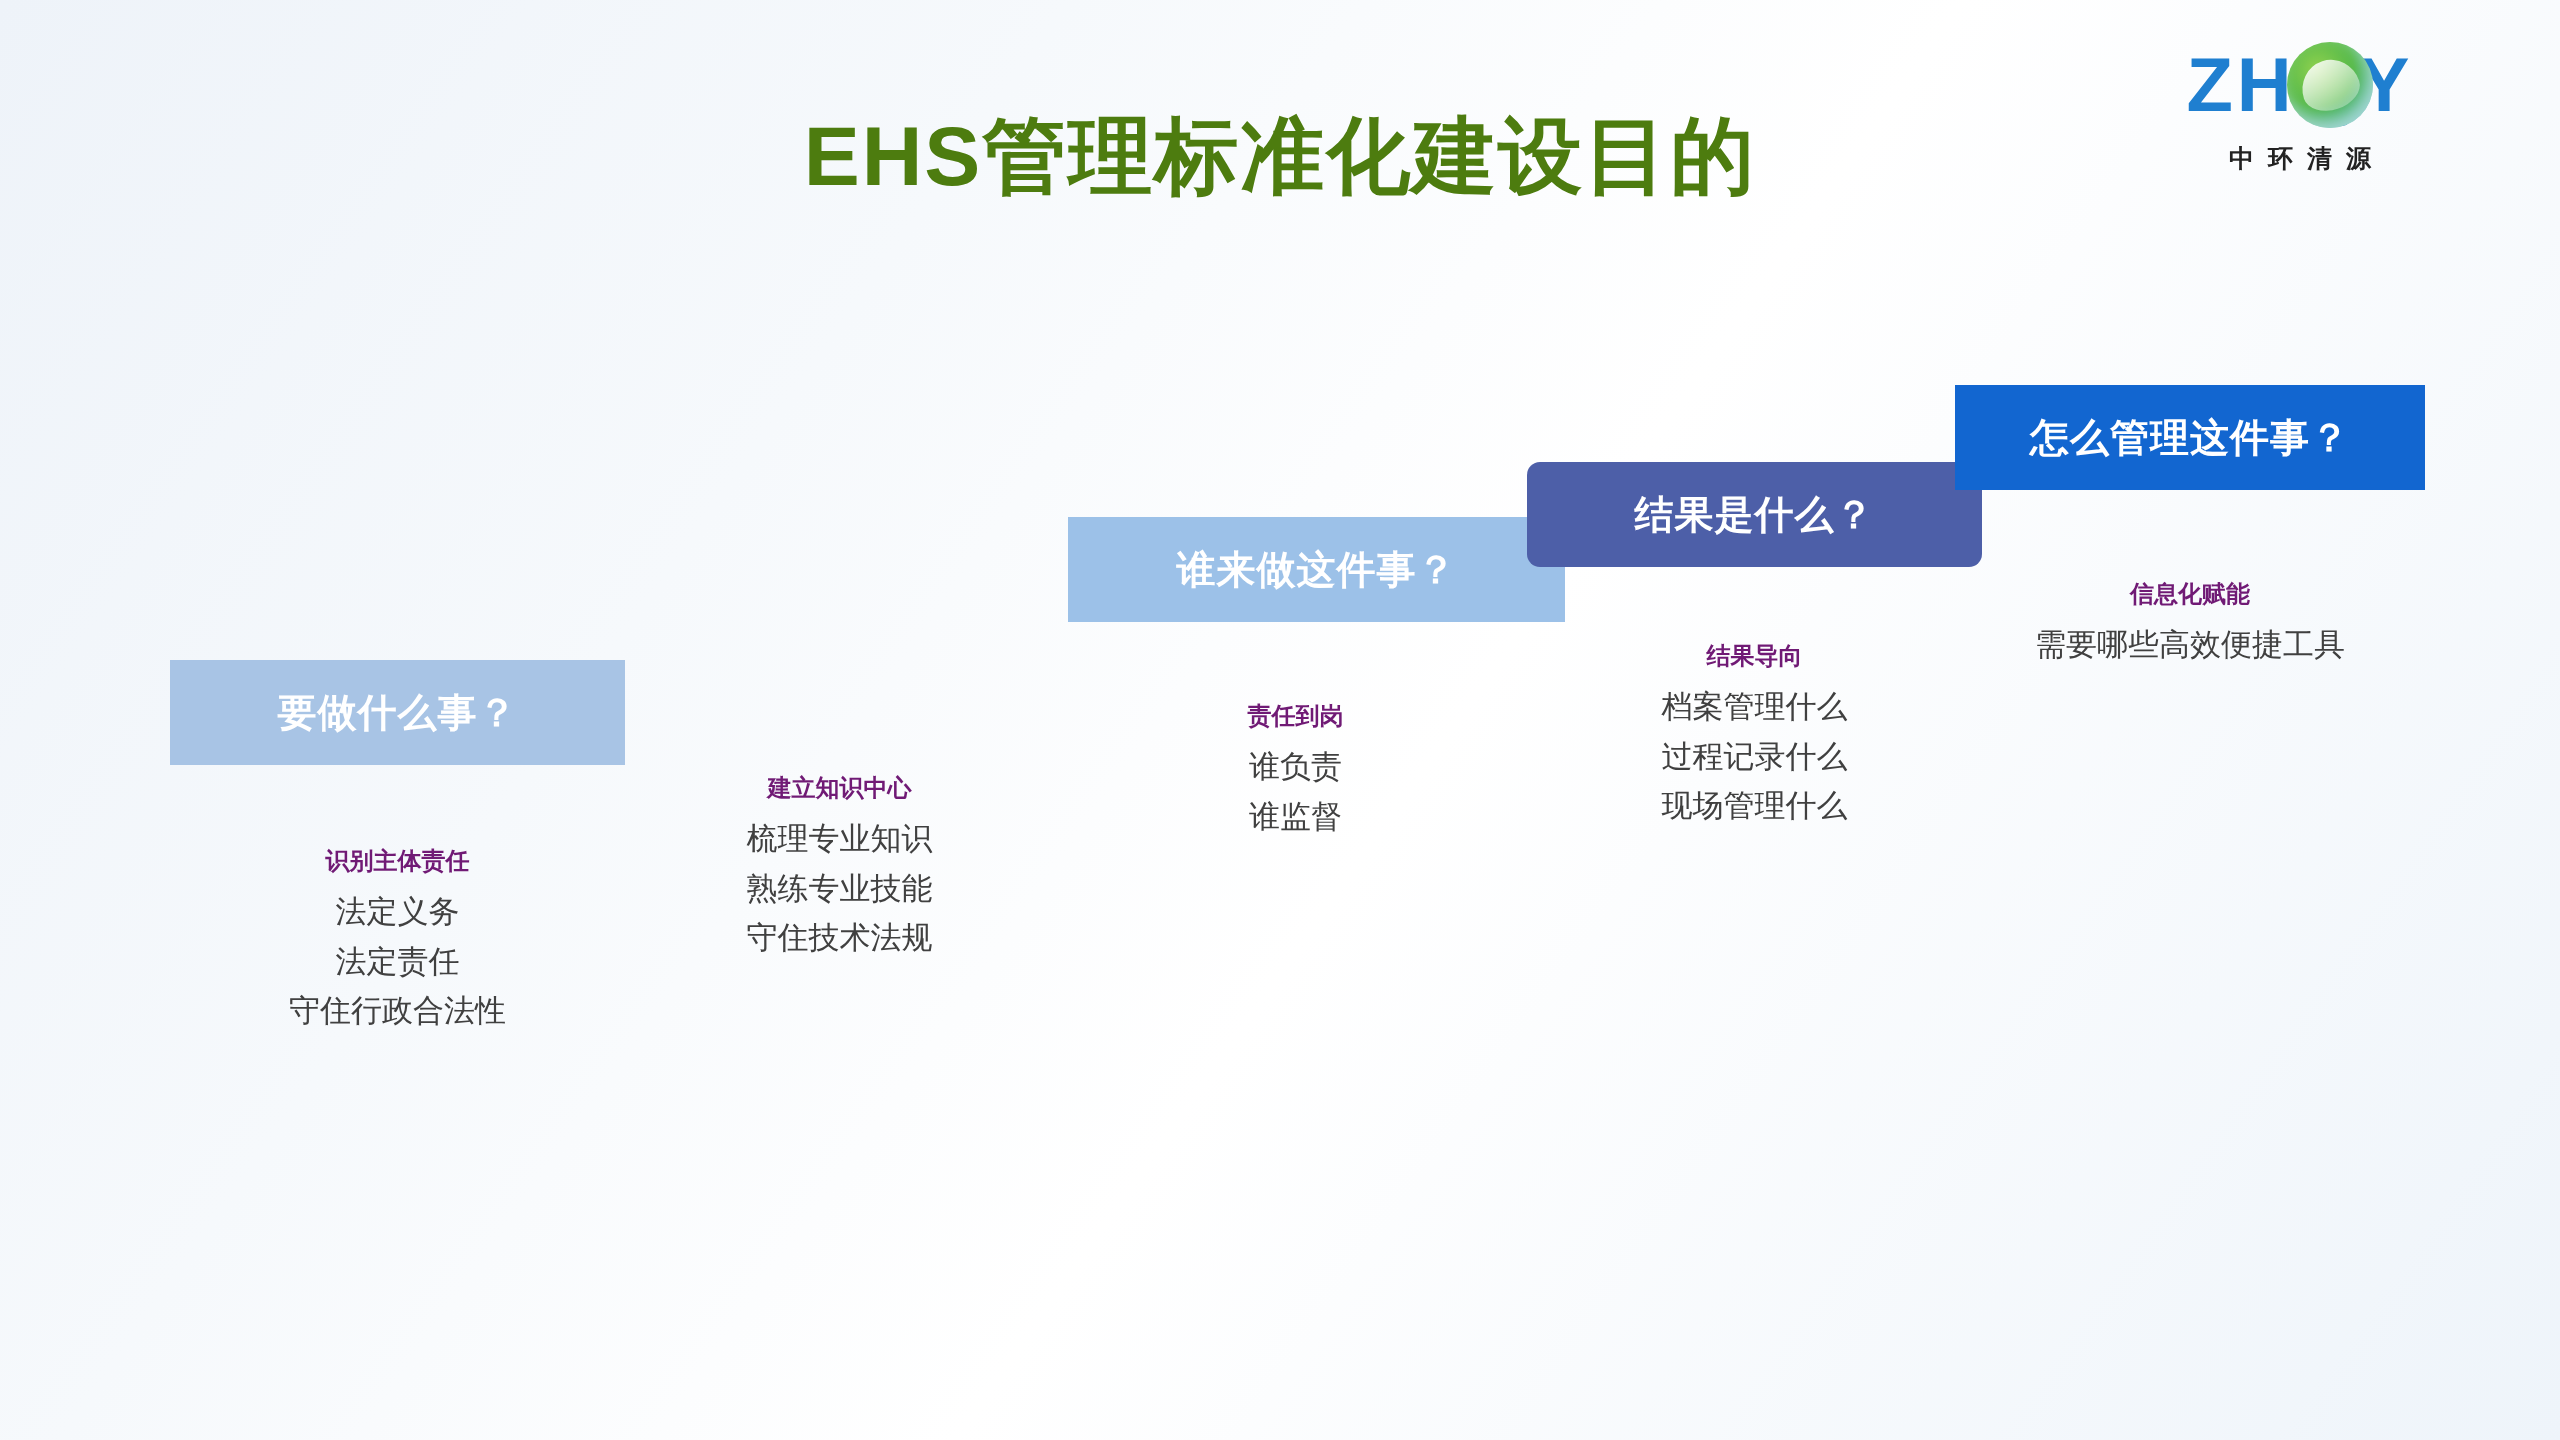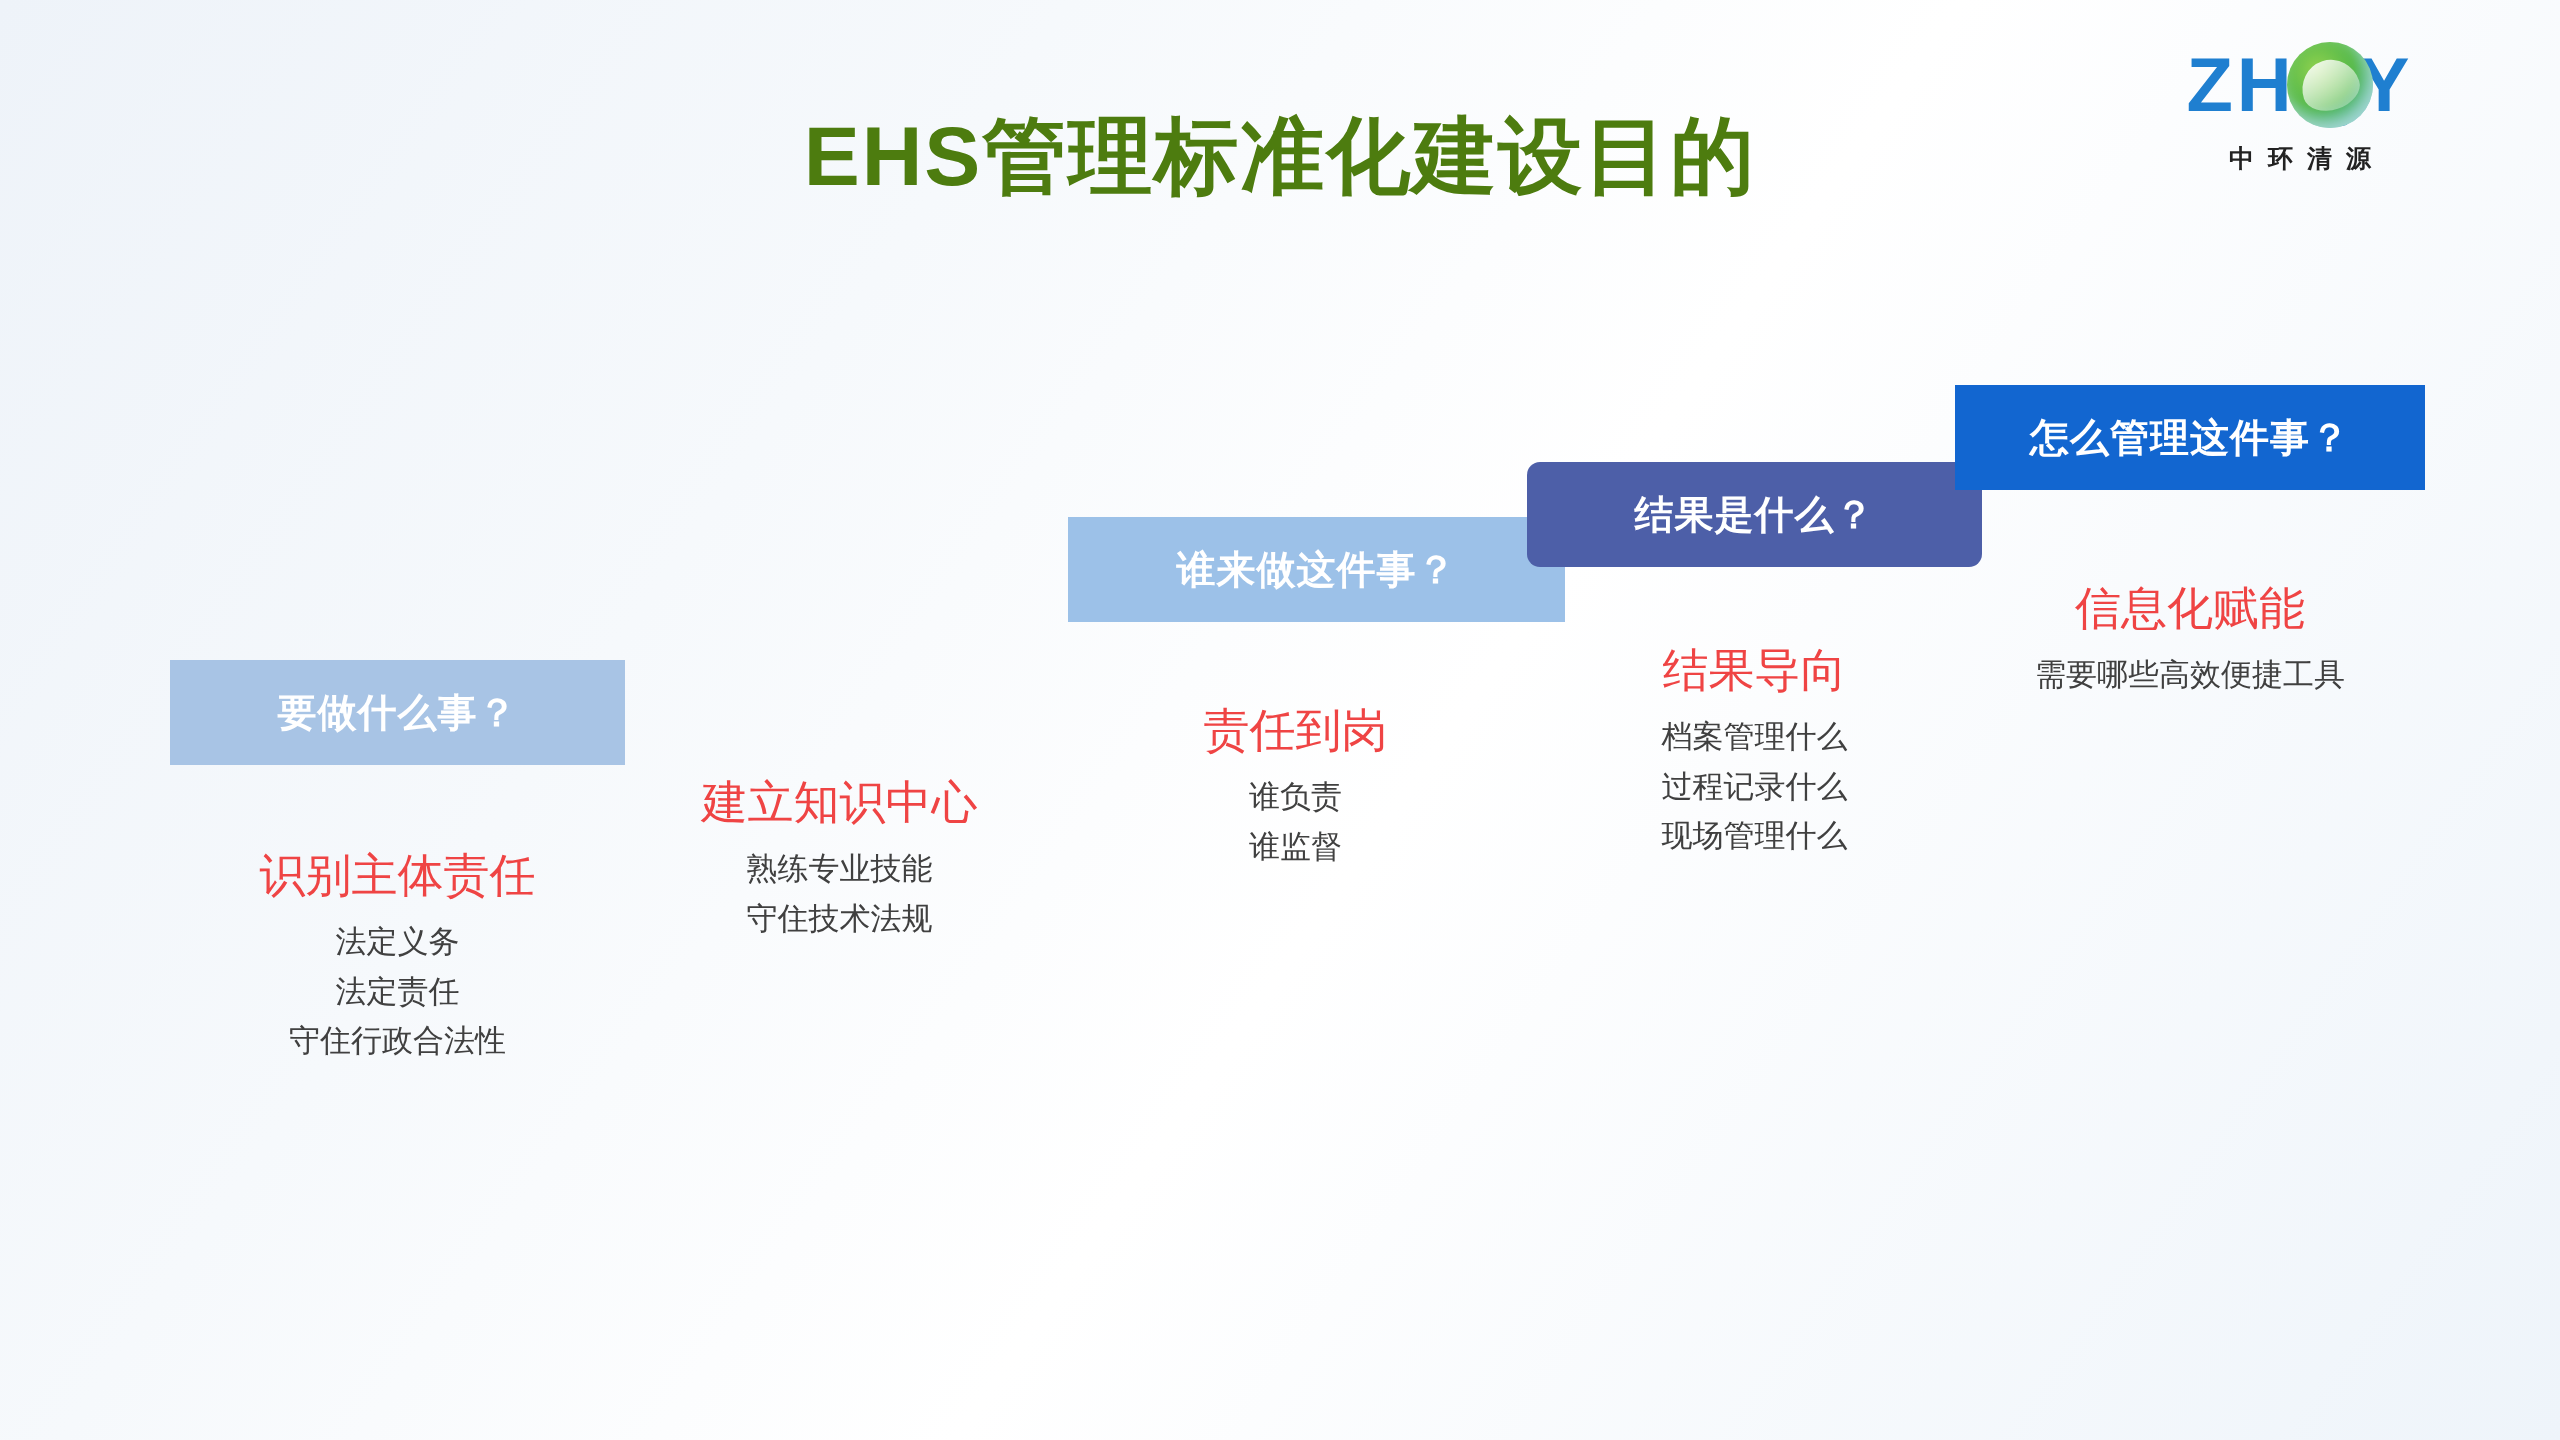--- a/index.html
+++ b/index.html
@@ -99,23 +99,23 @@
     justify-content: center;
     font-size: 39px;
     letter-spacing: 1px;
   }
   .step-body {
     position: absolute;
     text-align: center;
     color: #3a3a3a;
   }
   .step-head {
-    font-size: 46px;
-    font-weight: normal;
-    color: #ef4444;
+    font-size: 24px;
+    font-weight: bold;
+    color: #701a75;
     margin-bottom: 10px;
     white-space: nowrap;
   }
   .step-line {
     font-size: 31px;
     line-height: 1.6;
     color: #404040;
     white-space: nowrap;
   }
 </style>
@@ -139,20 +139,21 @@
   </div>
   <div class="step-body" style="left:170px; top:845px; width:455px;">
     <div class="step-head">识别主体责任</div>
     <div class="step-line">法定义务</div>
     <div class="step-line">法定责任</div>
     <div class="step-line">守住行政合法性</div>
   </div>
 
   <div class="step-body" style="left:612px; top:772px; width:455px;">
     <div class="step-head">建立知识中心</div>
+    <div class="step-line">梳理专业知识</div>
     <div class="step-line">熟练专业技能</div>
     <div class="step-line">守住技术法规</div>
   </div>
 
   <div class="step-banner" style="left:1068px; top:517px; width:497px; height:105px; background:#9cc1e8;">
     <span>谁来做这件事？</span>
   </div>
   <div class="step-body" style="left:1068px; top:700px; width:455px;">
     <div class="step-head">责任到岗</div>
     <div class="step-line">谁负责</div>

